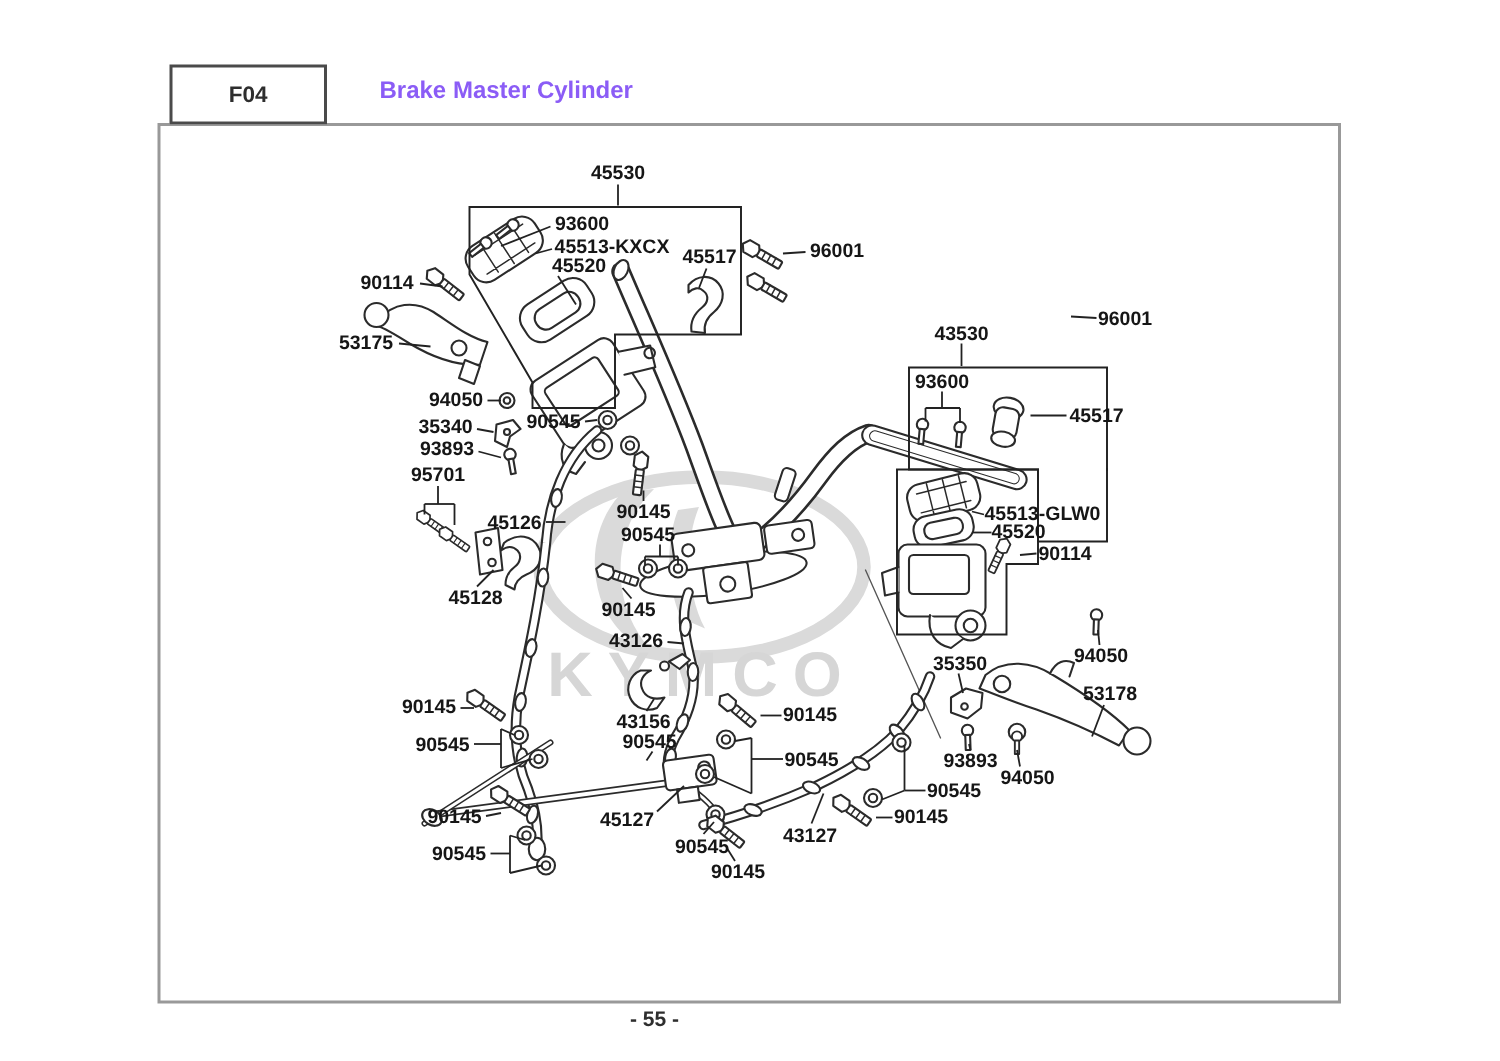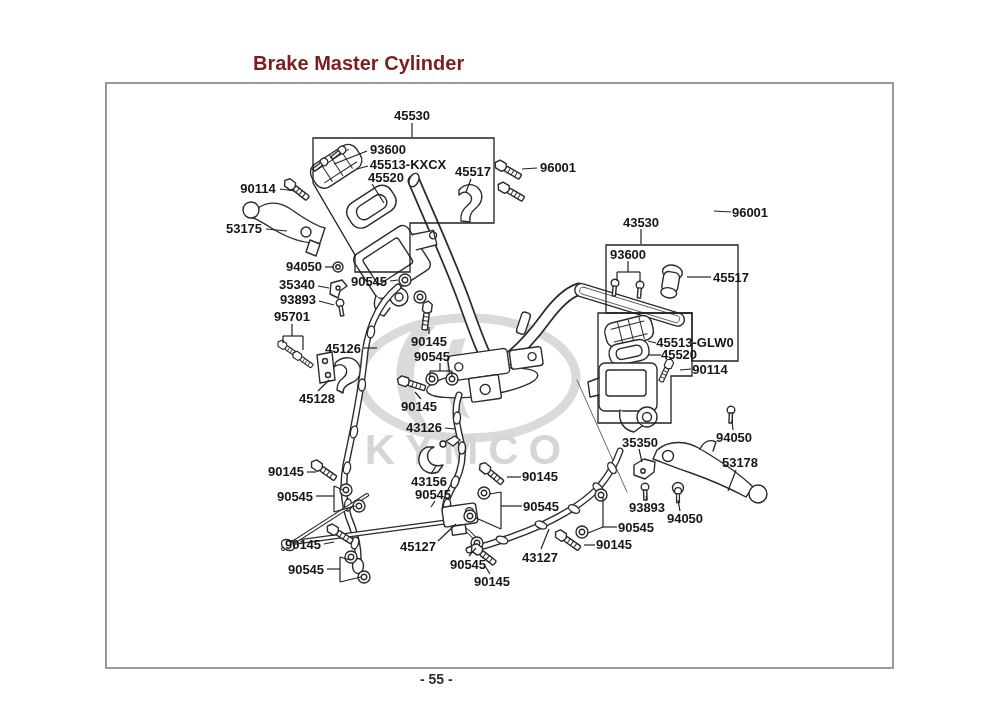--- a/index.html
+++ b/index.html
@@ -8,36 +8,39 @@
     font-family:"Liberation Sans", sans-serif; overflow:hidden;
   }
   .header-box {
     position:absolute; left:113px; top:43px; width:105px; height:40px;
     border:2px solid #4a4a4a; box-sizing:border-box;
     display:flex; align-items:center; justify-content:center;
     font-weight:bold; font-size:15px; color:#2e2e2e; background:#fff; z-index:3;
   }
   .header-title {
     position:absolute; left:253px; top:52px;
-    font-weight:bold; font-size:20px; color:#7f1d1d; z-index:3;
+    font-weight:bold; font-size:16px; color:#8b5cf6; z-index:3;
   }
   .diagram-svg { position:absolute; left:0; top:0; width:1000px; height:707px; }
   .footer-page {
     position:absolute; left:420px; top:671px; width:160px; text-align:left;
     font-weight:bold; font-size:14px; color:#2e2e2e;
   }
   .part-label { font:bold 13px "Liberation Sans", sans-serif; fill:#161616; text-anchor:middle; }
   .leader { stroke:#222; stroke-width:1.2; fill:none; }
   .assembly-box { stroke:#222; stroke-width:1.3; fill:none; }
 </style>
 </head>
 <body>
 
 <div class="page">
 
+  <div class="header-box">
+    <span>F04</span>
+  </div>
   <div class="header-title">Brake Master Cylinder</div>
 
   <svg class="diagram-svg" viewBox="0 0 1000 707" xmlns="http://www.w3.org/2000/svg" xmlns:xlink="http://www.w3.org/1999/xlink">
 
     <defs>
       <g id="washer">
           <circle r="6" fill="#fff"></circle>
           <circle r="2.8" fill="#fff"></circle>
         </g>
       <g id="bolt">

